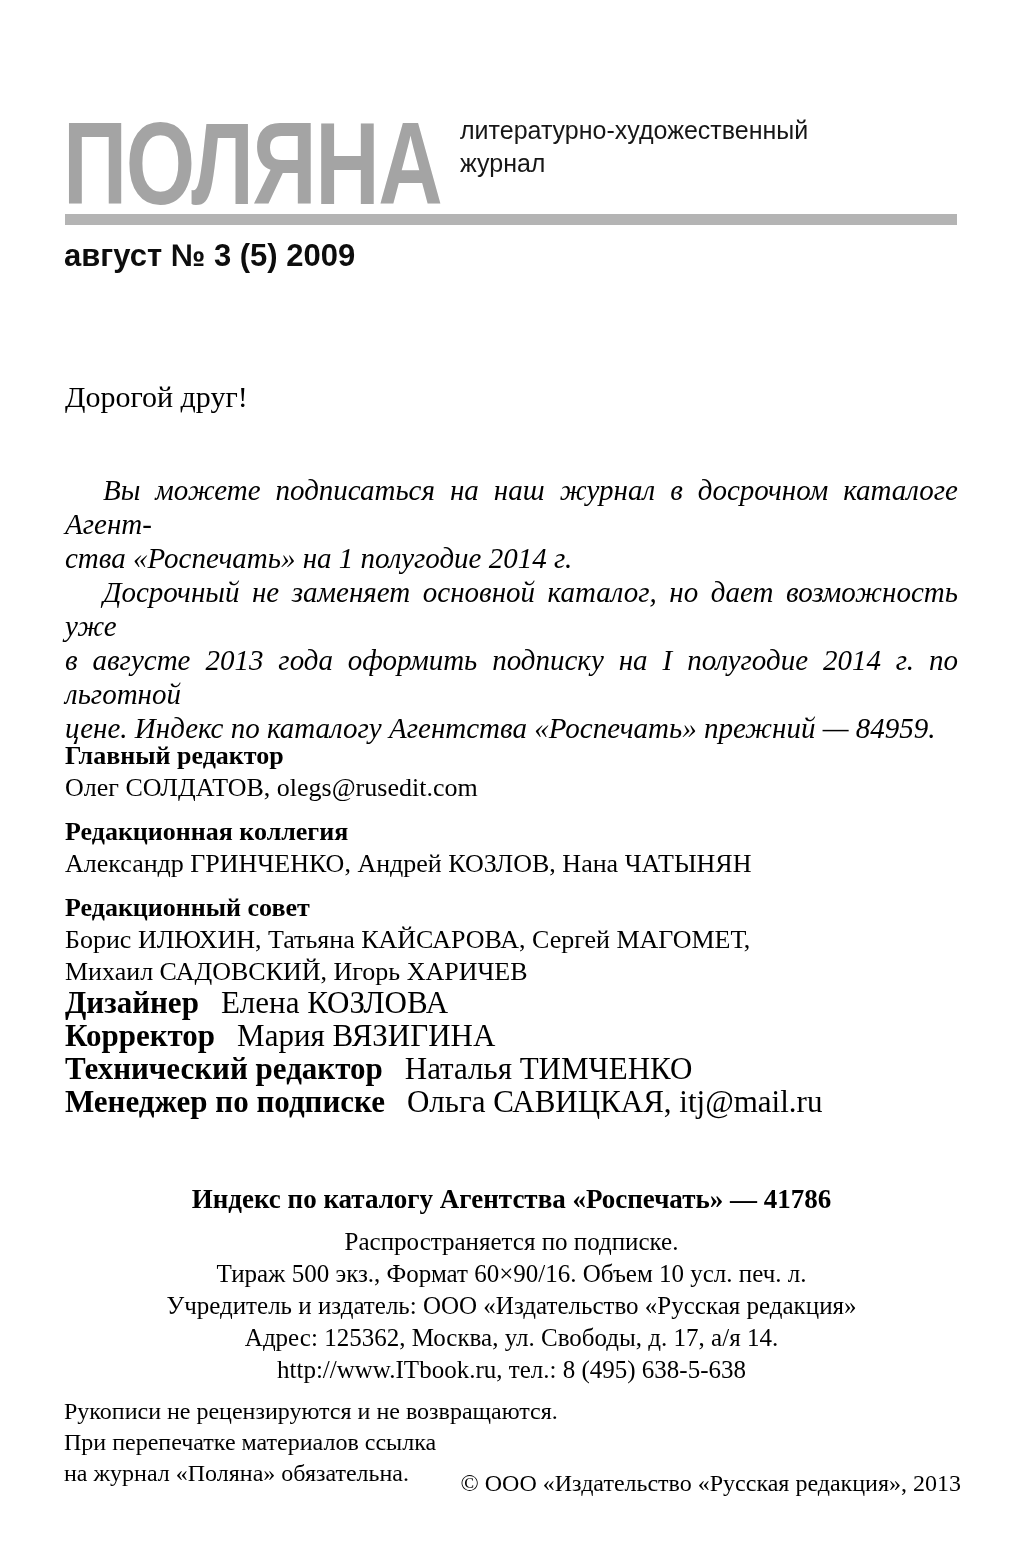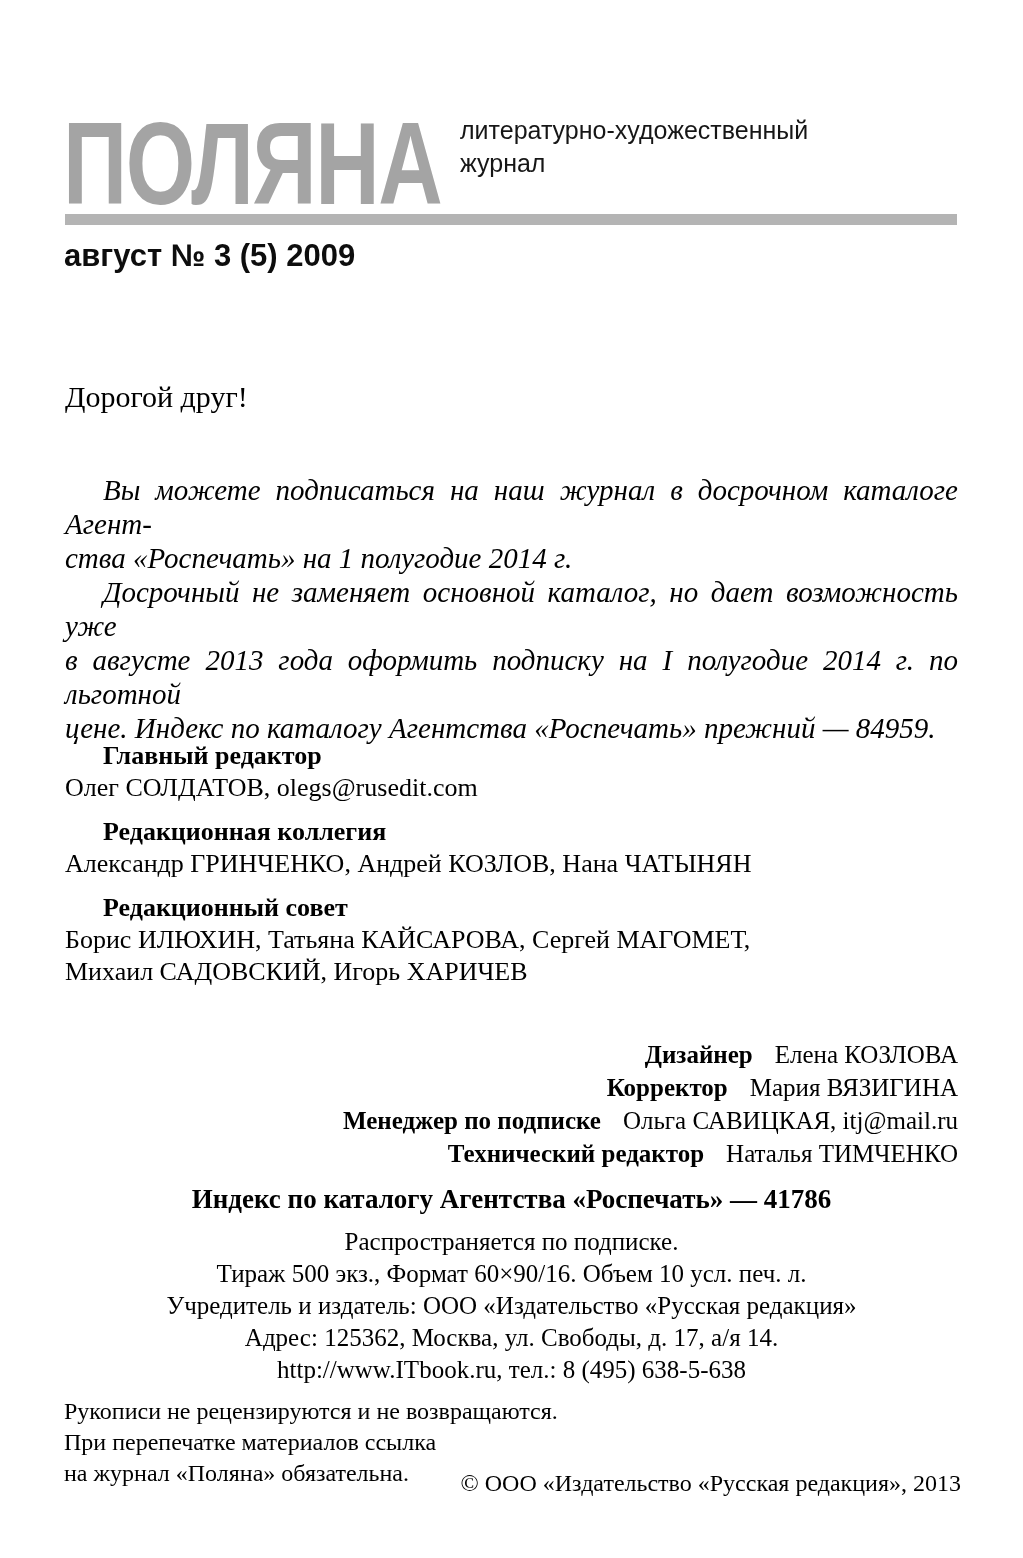--- a/index.html
+++ b/index.html
@@ -48,26 +48,26 @@
   .letter .ln { white-space: normal; }
   .letter .ind { text-indent: 38px; }
   .letter .just { text-align: justify; text-align-last: justify; }
 
   
   .editorial {
     position: absolute; left: 65px; top: 740px;
     font-size: 26px; line-height: 32px;
   }
   .ed-sec { margin-bottom: 12px; }
-  .ed-title { font-weight: bold; margin-left: 38px; }
+  .ed-title { font-weight: bold; }
 
   
   .staff {
-    position: absolute; left: 65px; top: 1038px; width: 893px;
-    text-align: right; font-size: 25px; line-height: 33px;
+    position: absolute; left: 65px; top: 986px; width: 893px;
+    text-align: left; font-size: 31px; line-height: 33px;
   }
   .staff .role { font-weight: bold; margin-right: 22px; }
 
   .index-line {
     position: absolute; left: 65px; top: 1184px; width: 893px;
     text-align: center; font-weight: bold; font-size: 27px;
   }
 
   .dist {
     position: absolute; left: 65px; top: 1226px; width: 893px;
@@ -123,24 +123,24 @@
   </div>
 
   <div class="staff">
     <div class="staff-row">
       <span class="role">Дизайнер</span><span class="name">Елена КОЗЛОВА</span>
     </div>
     <div class="staff-row">
       <span class="role">Корректор</span><span class="name">Мария ВЯЗИГИНА</span>
     </div>
     <div class="staff-row">
-      <span class="role">Менеджер по подписке</span><span class="name">Ольга САВИЦКАЯ, itj@mail.ru</span>
+      <span class="role">Технический редактор</span><span class="name">Наталья ТИМЧЕНКО</span>
     </div>
     <div class="staff-row">
-      <span class="role">Технический редактор</span><span class="name">Наталья ТИМЧЕНКО</span>
+      <span class="role">Менеджер по подписке</span><span class="name">Ольга САВИЦКАЯ, itj@mail.ru</span>
     </div>
   </div>
 
   <div class="index-line">Индекс по каталогу Агентства «Роспечать» — 41786</div>
 
   <div class="dist">
     <div>Распространяется по подписке.</div>
     <div>Тираж 500 экз., Формат 60×90/16. Объем 10 усл. печ. л.</div>
     <div>Учредитель и издатель: ООО «Издательство «Русская редакция»</div>
     <div>Адрес: 125362, Москва, ул. Свободы, д. 17, а/я 14.</div>

